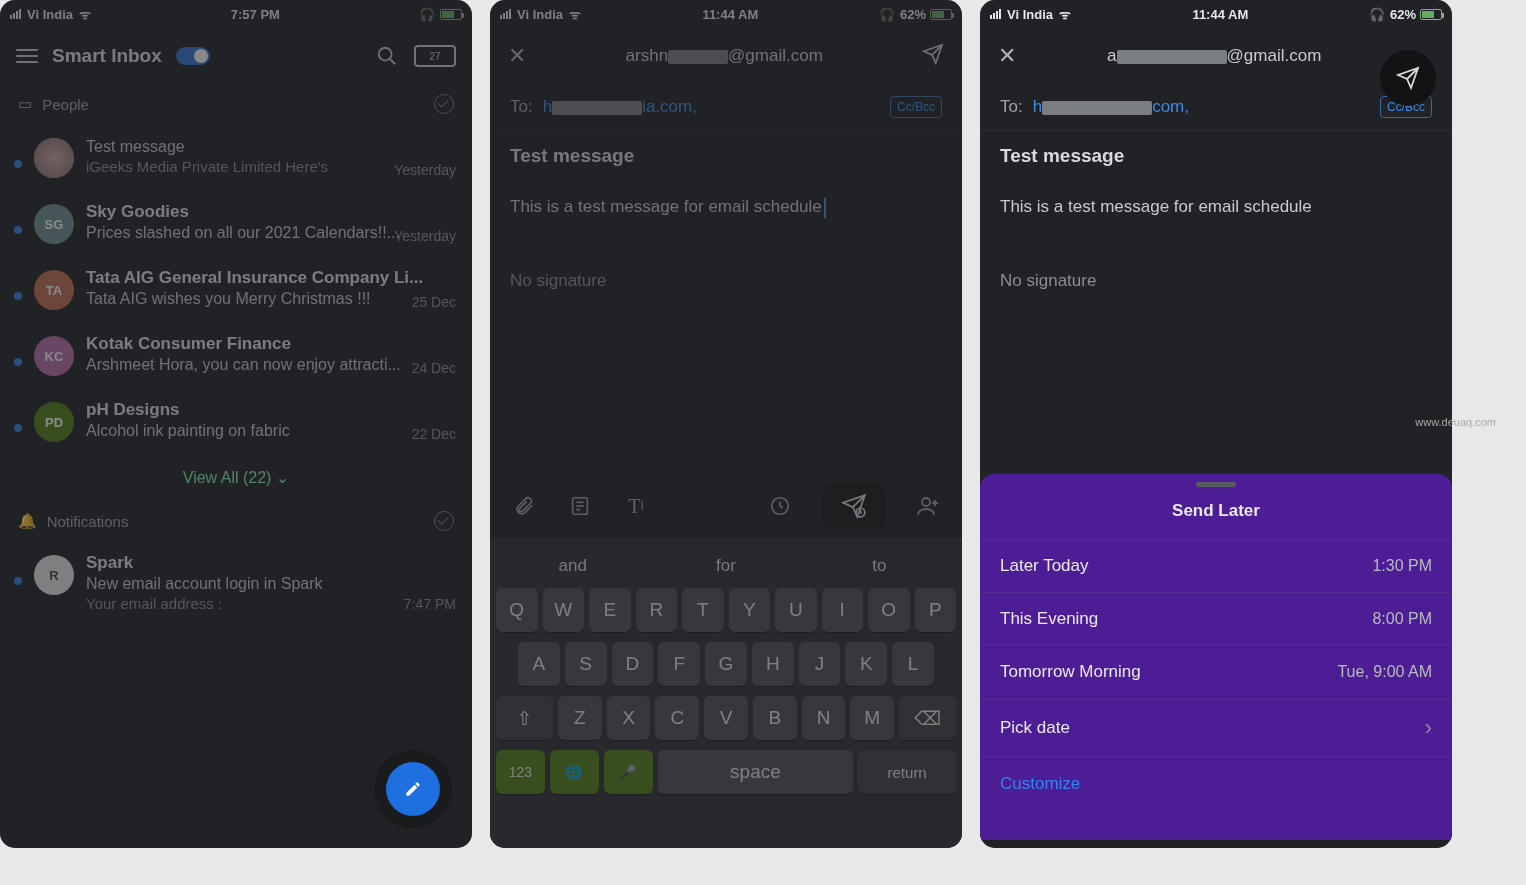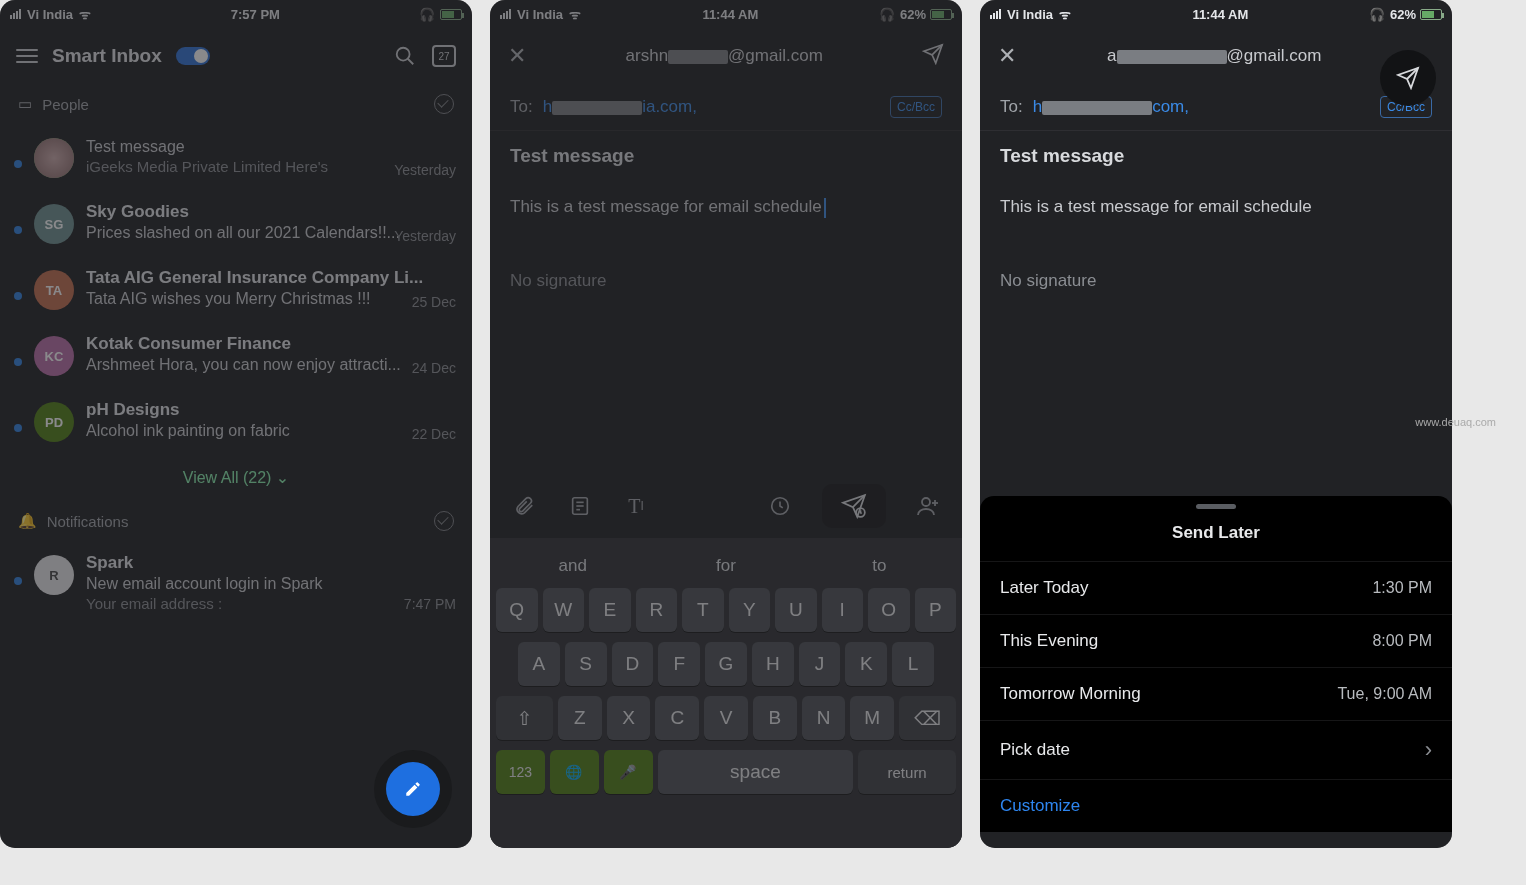--- a/index.html
+++ b/index.html
@@ -48,21 +48,21 @@
   .header1 {
     height:56px; display:flex; align-items:center; padding:0 16px; gap:14px;
   }
   .hamburger{width:22px;height:14px;display:flex;flex-direction:column;justify-content:space-between;}
   .hamburger span{height:2px;background:#c8cace;border-radius:1px;}
   .title1{font-size:19px;font-weight:600;color:#dfe1e4;}
   .toggle{width:34px;height:18px;background:#2a6fd6;border-radius:10px;position:relative;}
   .toggle::after{content:'';position:absolute;right:2px;top:2px;width:14px;height:14px;background:#fff;border-radius:50%;}
   .sp{flex:1}
   .icbtn{width:26px;height:26px;display:flex;align-items:center;justify-content:center;color:#c8cace;}
-  .calbox{width:24px;height:22px;border:2px solid #c8cace;border-radius:4px;display:flex;align-items:center;justify-content:center;font-size:10px;color:#c8cace;}
+  .calbox{width:42px;height:22px;border:2px solid #c8cace;border-radius:4px;display:flex;align-items:center;justify-content:center;font-size:10px;color:#c8cace;}
 
   .section-row{display:flex;align-items:center;padding:10px 18px;color:#9fa3a8;font-size:15px;gap:10px;}
   .check-circle{width:20px;height:20px;border:1.5px solid #7d8085;border-radius:50%;margin-left:auto;position:relative;}
   .check-circle::after{content:'';position:absolute;left:5px;top:2px;width:5px;height:9px;border-right:1.5px solid #7d8085;border-bottom:1.5px solid #7d8085;transform:rotate(45deg);}
 
   .mail-item{display:flex;align-items:flex-start;padding:12px 14px;gap:12px;position:relative;}
   .dot{width:8px;height:8px;background:#2a7fe0;border-radius:50%;margin-top:24px;flex-shrink:0;}
   .avatar{width:40px;height:40px;border-radius:50%;display:flex;align-items:center;justify-content:center;font-size:13px;font-weight:600;color:#fff;flex-shrink:0;margin-top:2px;}
   .mail-txt{flex:1;min-width:0;}
   .sender{font-size:17px;font-weight:600;color:#e1e3e6;}
@@ -97,21 +97,21 @@
   .krow{display:flex;gap:5px;justify-content:center;margin-bottom:10px;}
   .key{background:#4a4d52;color:#e8e9eb;border-radius:6px;height:44px;flex:1;display:flex;align-items:center;justify-content:center;font-size:19px;box-shadow:0 1px 0 #111;}
   .krow.r2 .key{max-width:42px;}
   .krow.r2{padding:0 22px;}
   .key.wide{flex:1.3;background:#3a3c40;}
   .key.sp{flex:4;}
   .key.ret{flex:2;background:#3a3c40;font-size:15px;}
   .key.sm{flex:1;background:#4d7c0f;font-size:14px;}
 
   
-  .sheet{position:absolute;left:0;right:0;bottom:16px;background:#000000;border-radius:14px 14px 0 0;z-index:10;}
+  .sheet{position:absolute;left:0;right:0;bottom:8px;background:#4c1d95;border-radius:14px 14px 0 0;z-index:10;padding-bottom:30px;}
   .grab{width:40px;height:5px;background:#5a5d62;border-radius:3px;margin:8px auto 14px;}
   .sheet-title{text-align:center;font-size:17px;font-weight:600;color:#e8e9eb;padding-bottom:18px;}
   .sheet-row{display:flex;align-items:center;padding:16px 20px;font-size:17px;color:#e8e9eb;border-top:1px solid rgba(120,120,128,0.18);}
   .sheet-row .val{margin-left:auto;color:#b8bbbf;font-size:16px;}
   .sheet-row.chev::after{content:'›';margin-left:auto;font-size:22px;color:#8a8d92;}
   .sheet-row.cust{color:#2e86f0;}
   .send-bubble{position:absolute;right:16px;top:50px;width:56px;height:56px;border-radius:50%;background:#121315;display:flex;align-items:center;justify-content:center;z-index:20;}
 
   .watermark{position:absolute;right:30px;top:422px;font-size:11px;color:#aaa;transform:translateY(-50%);}
 

